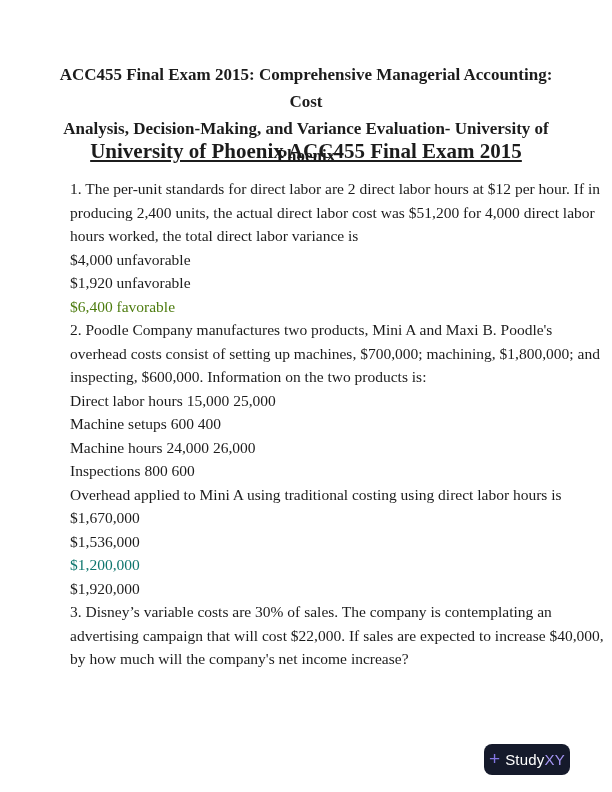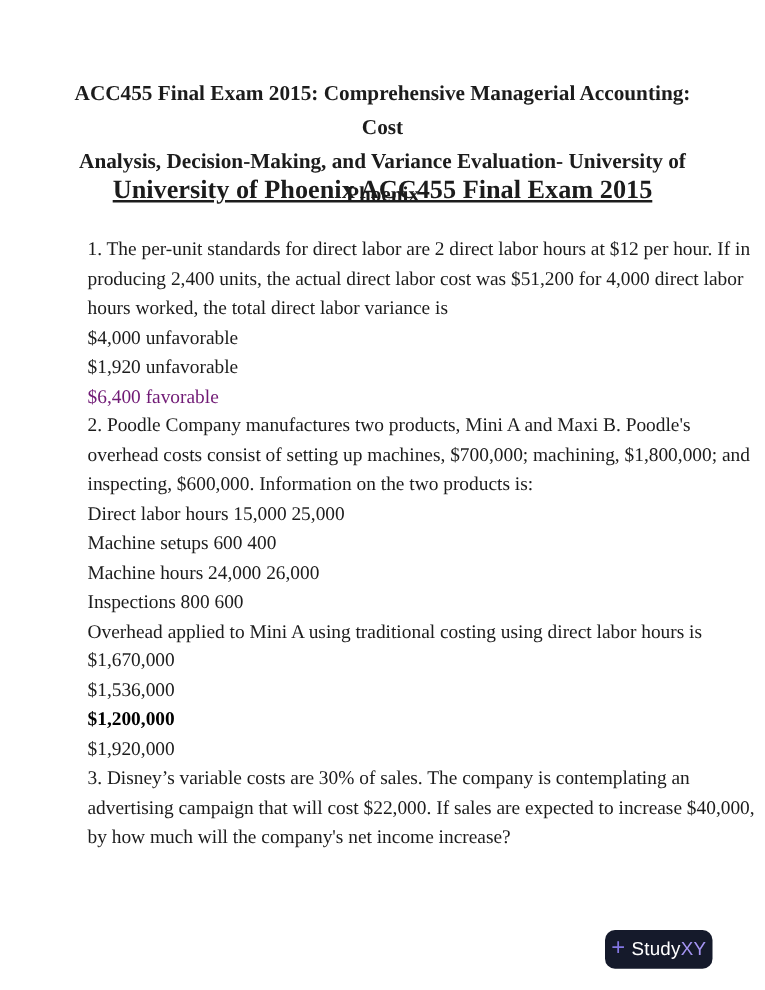--- a/index.html
+++ b/index.html
@@ -33,21 +33,20 @@
     line-height: 24px;
     text-decoration: underline;
   }
   .body {
     position: absolute;
     top: 177px;
     left: 70px;
     width: 486px;
     font-size: 15.5px;
     line-height: 23.5px;
-    margin-top: 11px;
   }
   .line { white-space: nowrap; }
   .badge {
     position: absolute;
     left: 484px;
     top: 744px;
     width: 86px;
     height: 31px;
     border-radius: 8px;
     display: flex;
@@ -79,32 +78,32 @@
   </div>
 
   <div class="subtitle">University of Phoenix ACC455 Final Exam 2015</div>
 
   <div class="body" id="body-lines" style="color: rgb(28, 28, 28);">
       <div class="line">1. The per-unit standards for direct labor are 2 direct labor hours at $12 per hour. If in</div>
       <div class="line">producing 2,400 units, the actual direct labor cost was $51,200 for 4,000 direct labor</div>
       <div class="line">hours worked, the total direct labor variance is</div>
       <div class="line">$4,000 unfavorable</div>
       <div class="line">$1,920 unfavorable</div>
-      <div class="line" style="color: #701a75;">$6,400 favorable</div>
+      <div class="line" style="color: #4d7c0f;">$6,400 favorable</div>
       <div class="line">2. Poodle Company manufactures two products, Mini A and Maxi B. Poodle's</div>
       <div class="line">overhead costs consist of setting up machines, $700,000; machining, $1,800,000; and</div>
       <div class="line">inspecting, $600,000. Information on the two products is:</div>
       <div class="line">Direct labor hours 15,000 25,000</div>
       <div class="line">Machine setups 600 400</div>
       <div class="line">Machine hours 24,000 26,000</div>
       <div class="line">Inspections 800 600</div>
       <div class="line">Overhead applied to Mini A using traditional costing using direct labor hours is</div>
       <div class="line">$1,670,000</div>
       <div class="line">$1,536,000</div>
-      <div class="line" style="color: #000000; font-weight: bold;">$1,200,000</div>
+      <div class="line" style="color: #0f766e;">$1,200,000</div>
       <div class="line">$1,920,000</div>
       <div class="line">3. Disney’s variable costs are 30% of sales. The company is contemplating an</div>
       <div class="line">advertising campaign that will cost $22,000. If sales are expected to increase $40,000,</div>
       <div class="line">by how much will the company's net income increase?</div>
     </div>
 
   <div class="badge" style="background: rgb(21, 26, 43);">
     <span class="plus" style="color: rgb(131, 118, 227);">+</span>
     <span class="brand"><span style="color: rgb(255, 255, 255);">Study</span><span id="brand-xy" style="color: rgb(164, 148, 242);">XY</span></span>
   </div>

